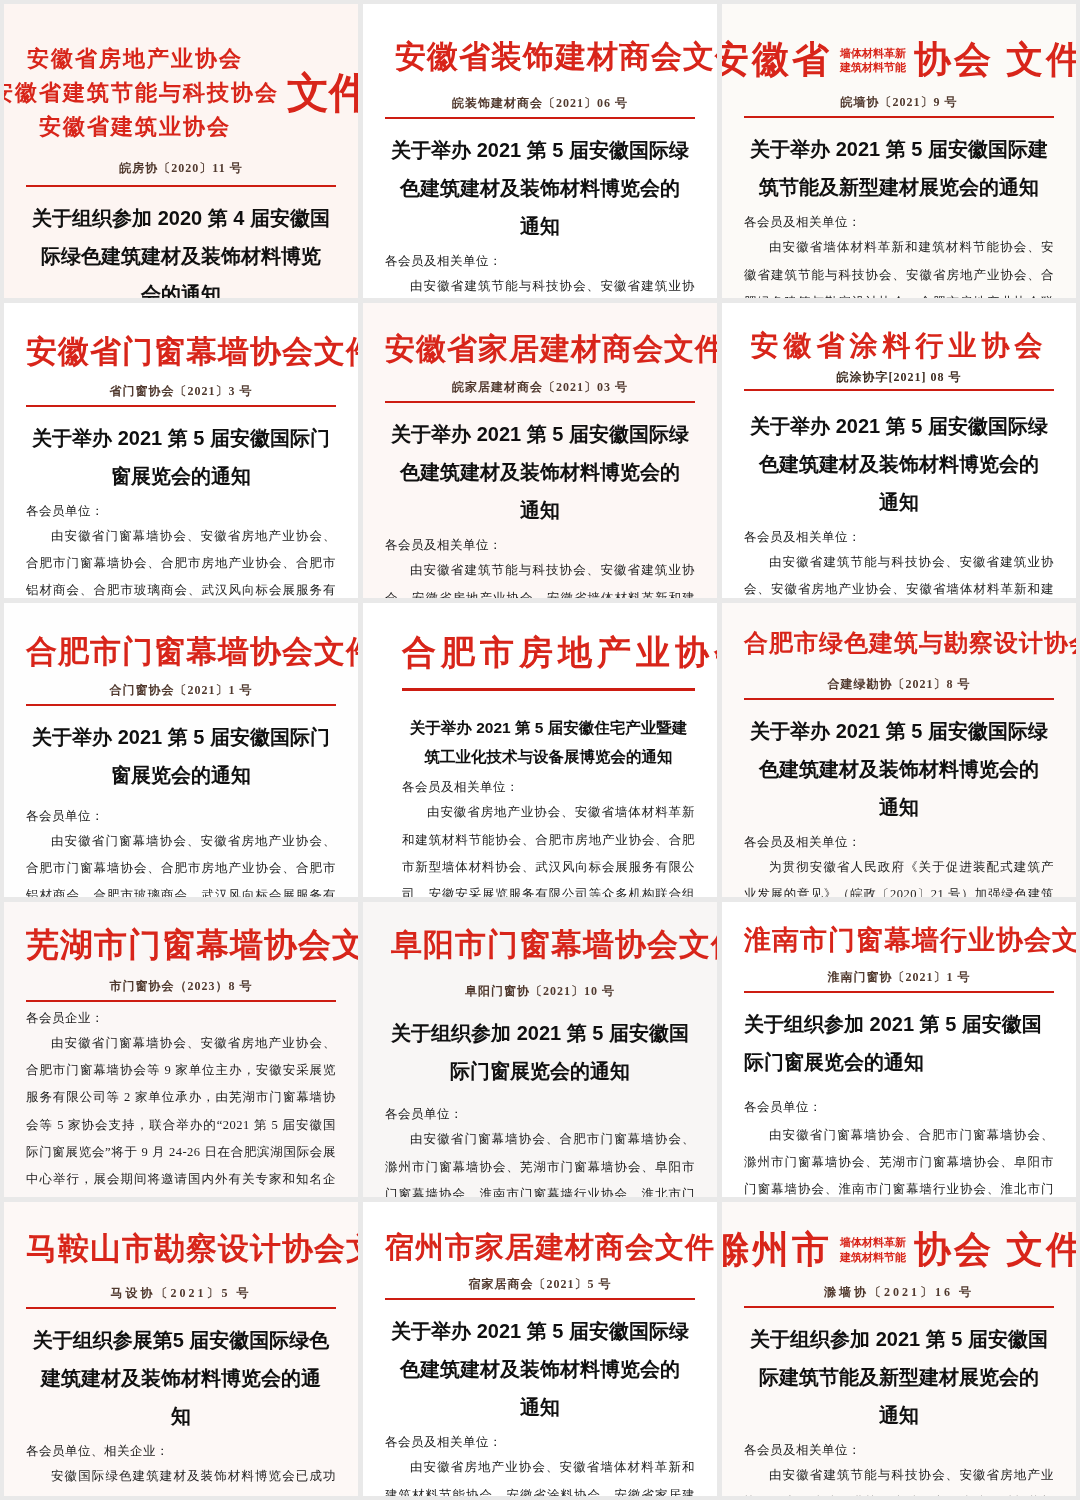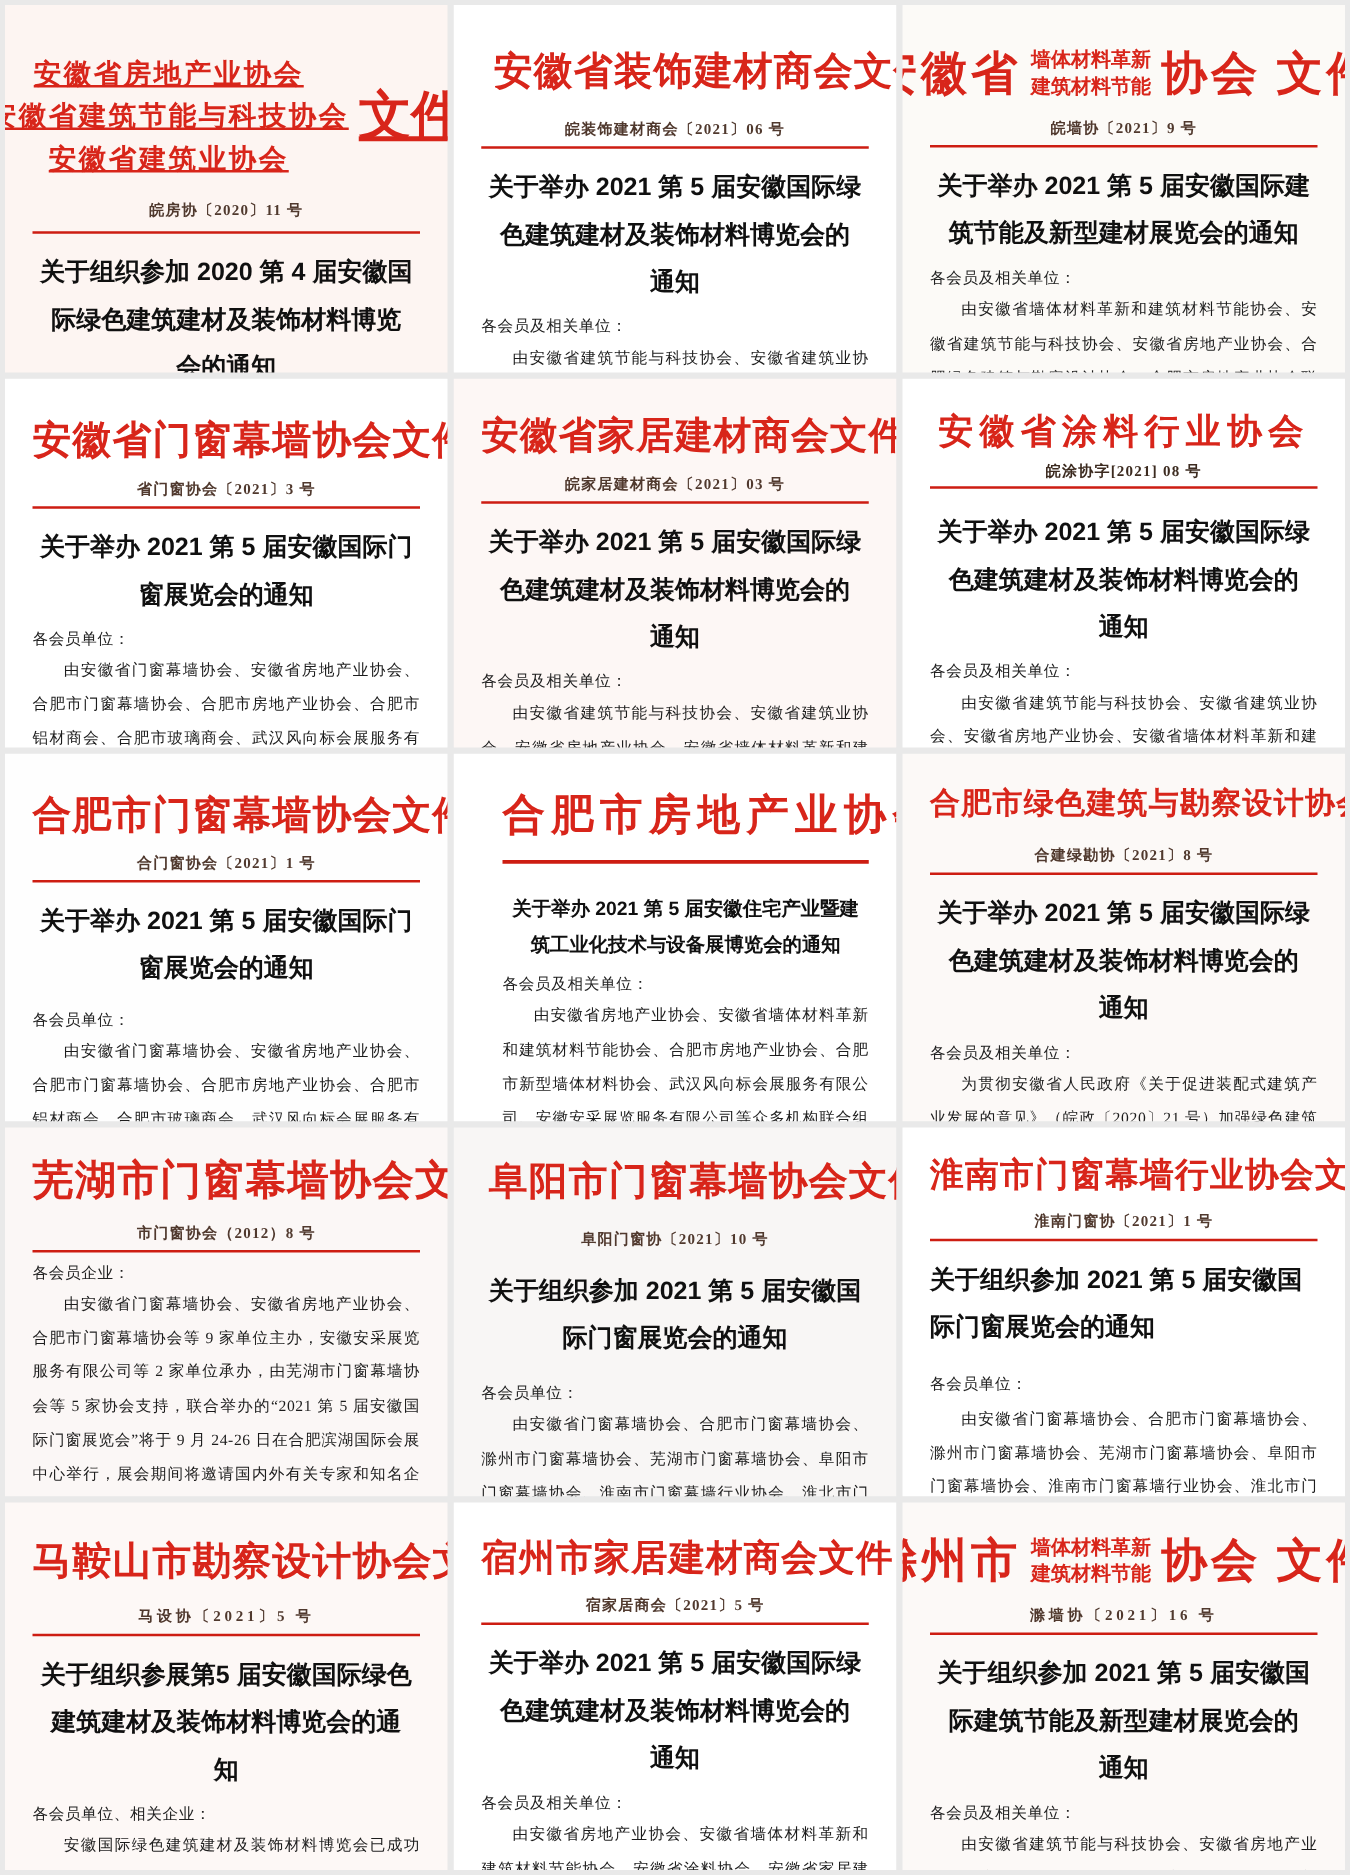--- a/index.html
+++ b/index.html
@@ -17,27 +17,27 @@
   .doc {
     background:#fff;
     overflow:hidden;
     padding:26px 22px 0 22px;
     position:relative;
   }
 
   
   .doc-title { color:#d8251a; text-align:center; font-weight:bold; line-height:1.2; }
   .title-simple { white-space:nowrap; font-size:30px; letter-spacing:1px; }
-  .title-lines-wrap { display:flex; align-items:center; justify-content:center; gap:8px;text-decoration:underline; }
+  .title-lines-wrap { display:flex; align-items:center; justify-content:center; gap:8px; }
   .title-lines { display:flex; flex-direction:column; }
   .title-line { font-size:22px; letter-spacing:2px; white-space:nowrap; line-height:1.55; }
   .title-suffix-big { font-size:42px; white-space:nowrap; }
   .title-row { display:flex; align-items:center; justify-content:center; gap:8px; }
   .t-big { font-size:37px; letter-spacing:3px; white-space:nowrap; }
-  .t-stack { display:flex; flex-direction:column; font-size:16px; line-height:1.3; white-space:nowrap; }
+  .t-stack { display:flex; flex-direction:column; font-size:11px; line-height:1.3; white-space:nowrap; }
 
   
   .doc-num {
     text-align:center; font-size:12px; color:#50392e;
     letter-spacing:1px; margin:12px 0 5px; font-weight:bold;
   }
   .divider { height:2px; background:#cd1d12; margin:3px 0 12px; }
   .subject {
     font-family:"Liberation Sans","DejaVu Sans",sans-serif;
     font-weight:bold; font-size:20px; color:#101010;
@@ -182,21 +182,21 @@
     <article class="doc" style="background: rgb(252, 249, 247);">
     <header class="doc-title"><span class="title-simple">合肥市绿色建筑与勘察设计协会文件</span></header>
     <div class="doc-num">合建绿勘协〔2021〕8 号</div>
     <div class="divider"></div>
     <h2 class="subject">关于举办 2021 第 5 届安徽国际绿色建筑建材及装饰材料博览会的通知</h2>
     <div class="salutation">各会员及相关单位：</div>
     <p class="body-text">为贯彻安徽省人民政府《关于促进装配式建筑产业发展的意见》（皖政〔2020〕21 号）加强绿色建筑行业之间交流，推动安徽省绿色建筑健康、有序、快速发展，经研究，由我会与安徽省建筑节能与科技协会、安徽省房地产业协会、安徽省墙体材料革</p>
   </article>
     <article class="doc" style="background: rgb(251, 247, 246);">
     <header class="doc-title"><span class="title-simple">芜湖市门窗幕墙协会文件</span></header>
-    <div class="doc-num">市门窗协会（2012）8 号</div>
+    <div class="doc-num">市门窗协会（2023）8 号</div>
     <div class="divider"></div>
     <div class="salutation">各会员企业：</div>
     <p class="body-text">由安徽省门窗幕墙协会、安徽省房地产业协会、合肥市门窗幕墙协会等 9 家单位主办，安徽安采展览服务有限公司等 2 家单位承办，由芜湖市门窗幕墙协会等 5 家协会支持，联合举办的“2021 第 5 届安徽国际门窗展览会”将于 9 月 24-26 日在合肥滨湖国际会展中心举行，展会期间将邀请国内外有关专家和知名企业参会，同期将举办“2021 第 3 届中国高品</p>
   </article>
     <article class="doc" style="background: rgb(248, 246, 245);">
     <header class="doc-title"><span class="title-simple">阜阳市门窗幕墙协会文件</span></header>
     <div class="doc-num">阜阳门窗协〔2021〕10 号</div>
 
     <h2 class="subject">关于组织参加 2021 第 5 届安徽国际门窗展览会的通知</h2>
     <div class="salutation">各会员单位：</div>

